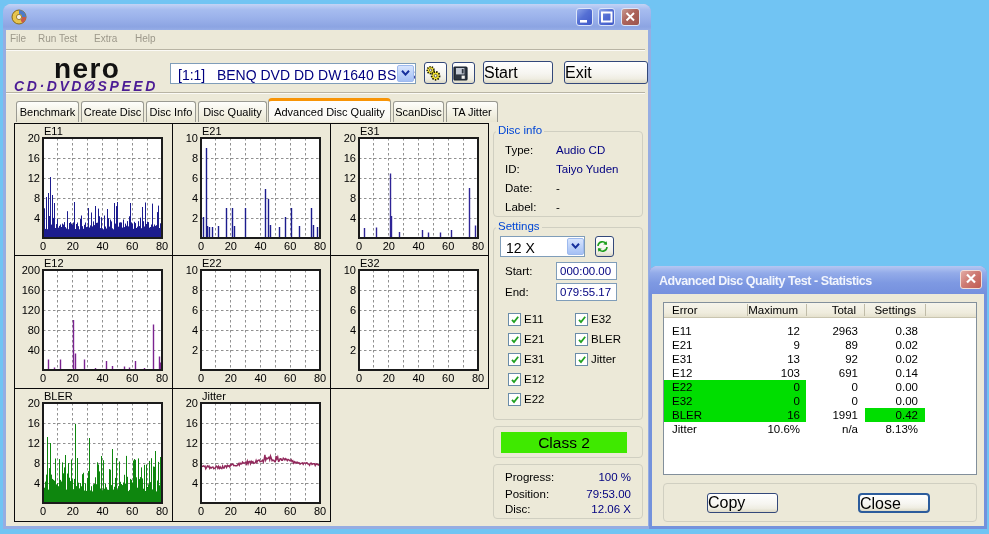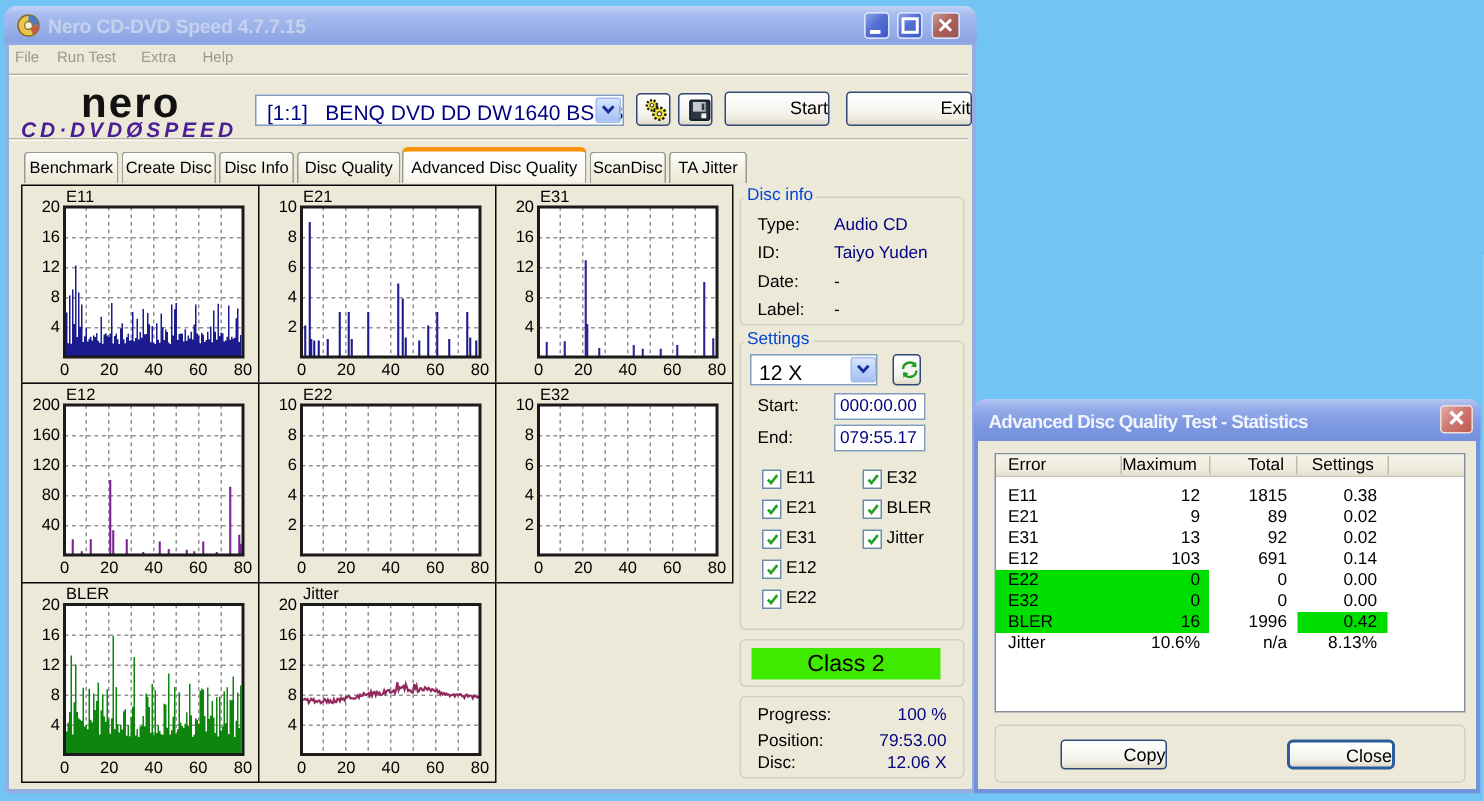--- a/index.html
+++ b/index.html
@@ -26,21 +26,21 @@
   font-weight:900; letter-spacing:2.6px; color:#4c1d95; }
 
 .tbox { position:absolute; background:#fff; border:1px solid #7F9DB9; }
 .combotext { position:absolute; font-size:14px; color:#000080; }
 .droparrow { position:absolute; border-radius:2px;
   background:linear-gradient(180deg,#D8E5FD 0%,#BDD2F9 50%,#A5C0F4 100%);
   border:1px solid #9EBAEE; }
 .droparrow svg { display:block; margin:4px auto 0; }
 .xpbtn { position:absolute; border:1px solid #33487A; border-radius:3px;
   background:linear-gradient(180deg,#FFFFFF 0%,#F6F5F0 55%,#EFEDE2 80%,#DCD9C6 100%);
-  font-size:12px; color:#000; text-align:right; }
+  font-size:16px; color:#000; text-align:left; }
 
 .tab { position:absolute; top:101px; height:21px; border:1px solid #9A9A92; border-bottom:none;
   border-radius:3px 3px 0 0; background:linear-gradient(180deg,#FEFEFB 0%,#F2F0E2 60%,#E8E5D2 100%);
   font-size:11px; color:#000; text-align:center; line-height:20px; }
 .tab.act { top:98px; height:24px; background:linear-gradient(180deg,#FEFEFE 0%,#FBFAF6 70%,#F4F2E8 100%);
   border-color:#9A9A92; line-height:23px; border-top:3px solid #F89406; border-radius:4px 4px 0 0; }
 
 .cell { position:absolute; border:1.5px solid #0a0a0a; background:#ECE9D8; }
 .cell svg { display:block; }
 .chart text { font-family:"Liberation Sans",sans-serif; font-size:11px; fill:#000; }
@@ -80,21 +80,20 @@
 .grn { position:absolute; background:#00DE00; }
 </style></head><body>
 <div id="mainwin"></div>
 <div id="maintitle">
  <svg style="position:absolute;left:8px;top:5px" width="16" height="16" viewBox="0 0 16 16">
   <circle cx="8" cy="8" r="7" fill="#E8C54E" stroke="#8A6A14" stroke-width="1"></circle>
   <path d="M8 1 A7 7 0 0 1 15 8 L11 8 A3 3 0 0 0 8 5 Z" fill="#4C7AC8"></path>
   <path d="M15 8 A7 7 0 0 1 11 14 L9.5 10.6 A3 3 0 0 0 11 8 Z" fill="#C85A4C"></path>
   <circle cx="8" cy="8" r="2.6" fill="#F4F0E0" stroke="#8A6A14" stroke-width="0.8"></circle>
  </svg>
- <div class="txt">Nero CD-DVD Speed 4.7.7.15</div>
 </div>
 <div class="wbtn b" style="left:576px"><svg width="15" height="16">
       <rect x="3" y="11" width="7" height="2.6" fill="#fff"></rect>
     </svg></div>
 <div class="wbtn b" style="left:598px"><svg width="15" height="16">
       <rect x="3" y="3.5" width="9.5" height="9" fill="none" stroke="#fff" stroke-width="2"></rect>
     </svg></div>
 <div class="wbtn r" style="left:621px;width:19px"><svg width="15" height="16">
       <path d="M3.5 4 L11 11.5 M11 4 L3.5 11.5" stroke="#fff" stroke-width="1.9"></path>
     </svg></div>
@@ -474,21 +473,21 @@
 <div class="hc" style="left:672px">Error</div>
 <div class="hc r" style="left:720px;width:78px">Maximum</div>
 <div class="hc r" style="left:788px;width:68px">Total</div>
 <div class="hc r" style="left:846px;width:70px">Settings</div>
 <div class="hsep" style="left:747px"></div>
 <div class="hsep" style="left:806px"></div>
 <div class="hsep" style="left:864px"></div>
 <div class="hsep" style="left:925px"></div>
 <div class="tc" style="left:672px;top:325px;width:70px">E11</div>
 <div class="tc r" style="left:720px;top:325px;width:80px">12</div>
-<div class="tc r" style="left:788px;top:325px;width:70px">1815</div>
+<div class="tc r" style="left:788px;top:325px;width:70px">2963</div>
 <div class="tc r" style="left:848px;top:325px;width:70px">0.38</div>
 <div class="tc" style="left:672px;top:339px;width:70px">E21</div>
 <div class="tc r" style="left:720px;top:339px;width:80px">9</div>
 <div class="tc r" style="left:788px;top:339px;width:70px">89</div>
 <div class="tc r" style="left:848px;top:339px;width:70px">0.02</div>
 <div class="tc" style="left:672px;top:353px;width:70px">E31</div>
 <div class="tc r" style="left:720px;top:353px;width:80px">13</div>
 <div class="tc r" style="left:788px;top:353px;width:70px">92</div>
 <div class="tc r" style="left:848px;top:353px;width:70px">0.02</div>
 <div class="tc" style="left:672px;top:367px;width:70px">E12</div>
@@ -502,21 +501,21 @@
 <div class="tc r" style="left:848px;top:381px;width:70px">0.00</div>
 <div class="grn" style="left:664px;top:394px;width:142px;height:14px"></div>
 <div class="tc" style="left:672px;top:395px;width:70px">E32</div>
 <div class="tc r" style="left:720px;top:395px;width:80px">0</div>
 <div class="tc r" style="left:788px;top:395px;width:70px">0</div>
 <div class="tc r" style="left:848px;top:395px;width:70px">0.00</div>
 <div class="grn" style="left:664px;top:408px;width:142px;height:14px"></div>
 <div class="grn" style="left:865px;top:408px;width:60px;height:14px"></div>
 <div class="tc" style="left:672px;top:409px;width:70px">BLER</div>
 <div class="tc r" style="left:720px;top:409px;width:80px">16</div>
-<div class="tc r" style="left:788px;top:409px;width:70px">1996</div>
+<div class="tc r" style="left:788px;top:409px;width:70px">1991</div>
 <div class="tc r" style="left:848px;top:409px;width:70px">0.42</div>
 <div class="tc" style="left:672px;top:423px;width:70px">Jitter</div>
 <div class="tc r" style="left:720px;top:423px;width:80px">10.6%</div>
 <div class="tc r" style="left:788px;top:423px;width:70px">n/a</div>
 <div class="tc r" style="left:848px;top:423px;width:70px">8.13%</div>
 <div class="gb" style="left:663px;top:483px;width:314px;height:39px"></div>
 <div class="xpbtn" style="left:707px;top:493px;width:71px;height:20px;line-height:18px">Copy</div>
 <div class="xpbtn" style="left:858px;top:493px;width:72px;height:20px;line-height:18px;border:2px solid #2C5C9C;border-radius:4px">Close</div>
 
 </body></html>

